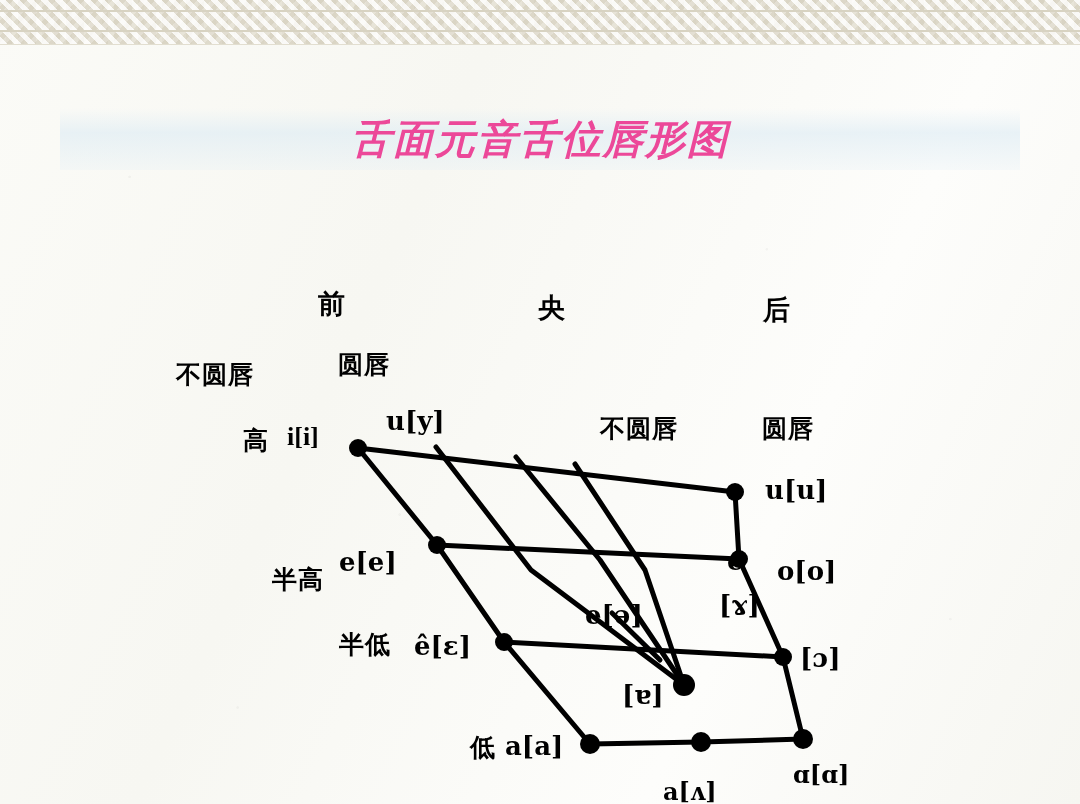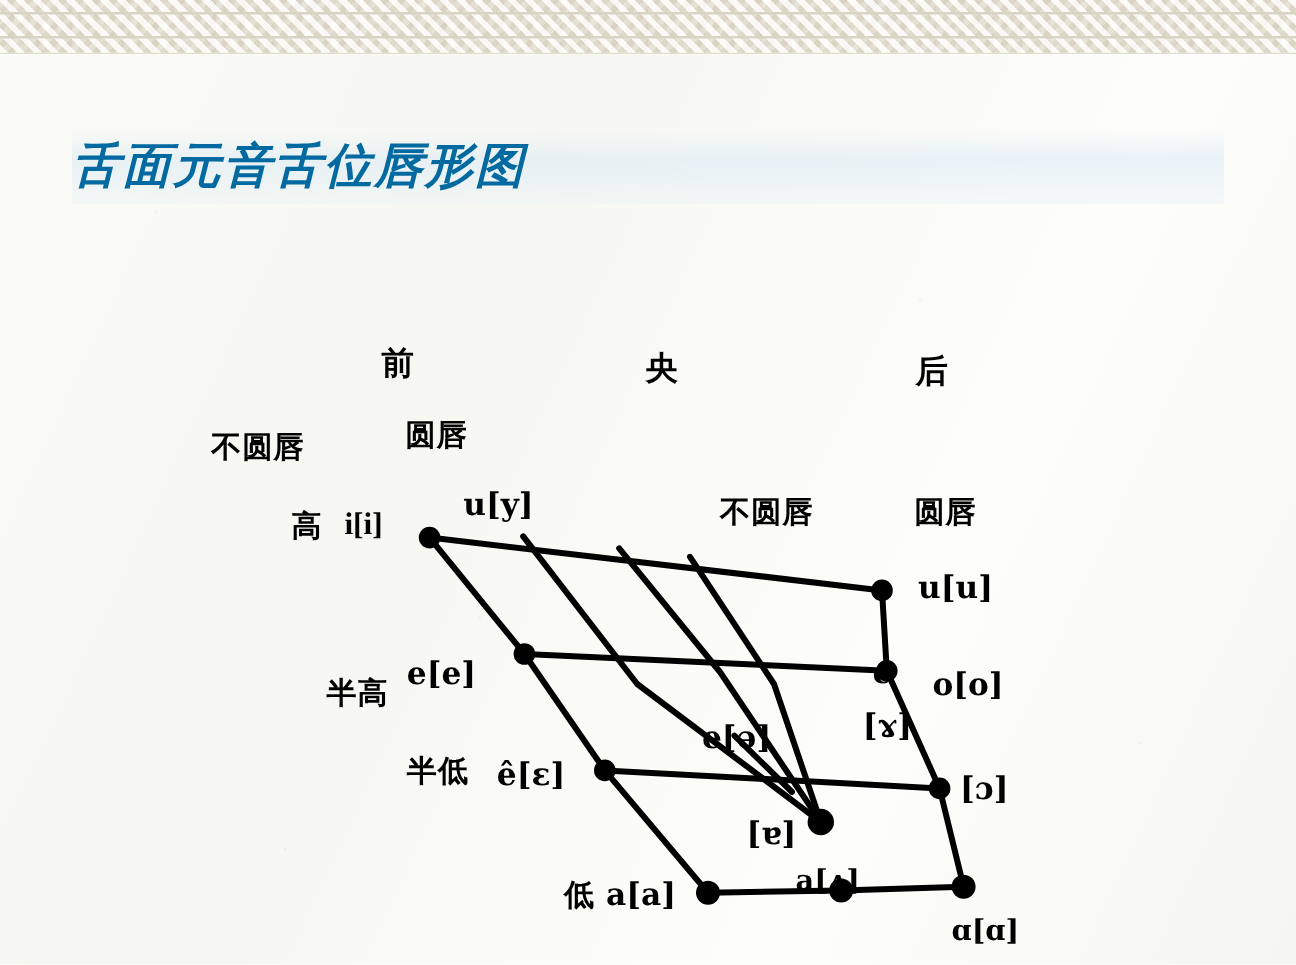--- a/index.html
+++ b/index.html
@@ -66,26 +66,27 @@
     width: 960px;
     height: 62px;
   }
   .title-bar-bg {
     position: absolute;
     inset: 0;
     background: linear-gradient(180deg, rgba(226,238,245,0.0) 0%, rgba(222,236,244,0.65) 40%, rgba(226,238,245,0.25) 100%);
   }
   .slide-title {
     position: relative;
+    text-align: center;
     font-family: "DejaVu Sans", sans-serif;
     font-weight: bold;
     font-style: italic;
     font-size: 40px;
     line-height: 62px;
-    color: #0369a1;
+    color: #ec4899;
     letter-spacing: 2px;
     white-space: nowrap;
   }
 
   
   .diagram {
     position: absolute;
     top: 0; left: 0;
     width: 1080px;
     height: 804px;
@@ -96,21 +97,21 @@
   }
   .lbl {
     position: absolute;
     font-family: "DejaVu Serif", serif;
     font-weight: bold;
     color: #000000;
     white-space: nowrap;
     line-height: 1;
   }
   .lbl.head { font-size: 27px; letter-spacing: 1px; }
-  .lbl.sub  { font-size: 25px; letter-spacing: 1px; font-family: Liberation Mono, monospace; }
+  .lbl.sub  { font-size: 25px; letter-spacing: 1px; }
   .lbl.vow  { font-size: 26px; }
   .lbl.vow-sm { font-size: 24px; }
 </style>
 </head>
 <body>
 
 <div class="page-bg"></div>
 
 <div class="top-band">
   <div class="weave"></div>
@@ -181,16 +182,16 @@
   <div class="lbl vow" style="left:765px; top:477px;">u[u]</div>
   <div class="lbl vow" style="left:339px; top:549px;text-align:right;">e[e]</div>
   <div class="lbl vow" style="left:727px; top:548px;">e</div>
   <div class="lbl vow" style="left:777px; top:558px;">o[o]</div>
   <div class="lbl vow" style="left:585px; top:602px;">e[ə]</div>
   <div class="lbl vow" style="left:719px; top:592px;">[ɤ]</div>
   <div class="lbl vow" style="left:414px; top:633px;">ê[ɛ]</div>
   <div class="lbl vow" style="left:800px; top:645px;">[ɔ]</div>
   <div class="lbl vow" style="left:622px; top:682px;">[ɐ]</div>
   <div class="lbl vow" style="left:505px; top:733px;">a[a]</div>
-  <div class="lbl vow-sm" style="left:663px; top:722px;">a[ʌ]</div>
+  <div class="lbl vow-sm" style="left:663px; top:780px;">a[ʌ]</div>
   <div class="lbl vow-sm" style="left:793px; top:763px;text-align:center;">ɑ[ɑ]</div>
 
 </div>
 
 </body></html>

